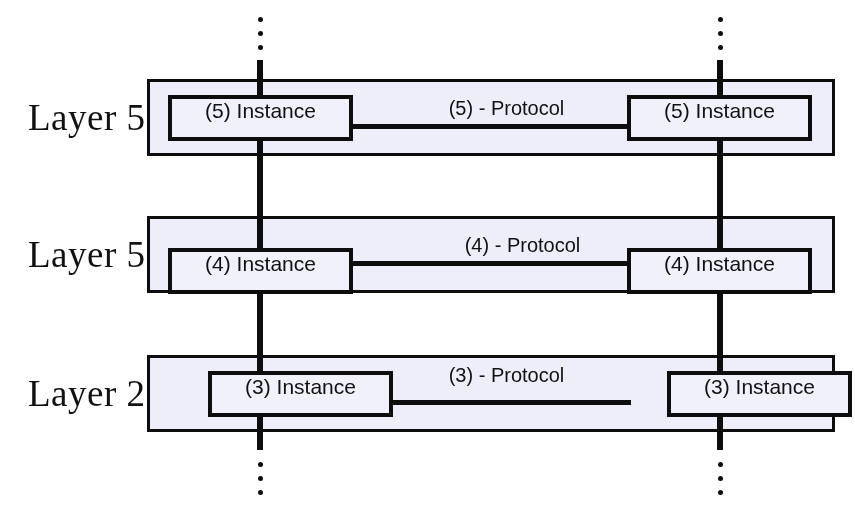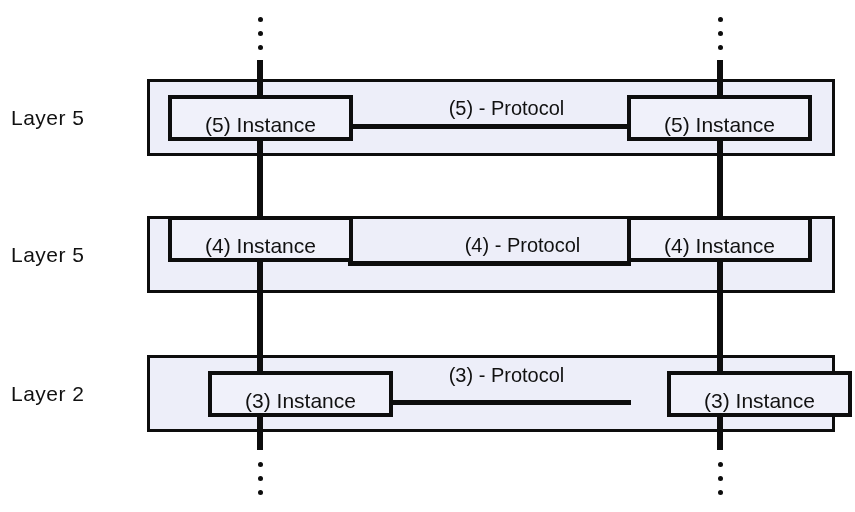--- a/index.html
+++ b/index.html
@@ -26,49 +26,50 @@
     border: 3px solid var(--line, #0d0d0d);
     box-sizing: border-box;
     z-index: 1;
   }
   .b5 { top: 79px; }
   .b4 { top: 216px; }
   .b3 { top: 355px; }
   
   .llabel {
     position: absolute;
-    left: 11px;
+    left: 28px;
     width: 120px;
     height: 77px;
     display: flex;
     align-items: center;
-    font-size: 21px;
+    font-size: 37px;
     letter-spacing: 0.5px;
     z-index: 4;
     white-space: nowrap;
+    font-family: Liberation Serif, serif;
   }
   
   .ibox {
     position: absolute;
     width: 185px;
     height: 46px;
     background: var(--box-fill, #f0f1fa);
     border: 4px solid var(--line, #0d0d0d);
     box-sizing: border-box;
     display: flex;
-    align-items: flex-end;
+    align-items: flex-start;
     justify-content: center;
     font-size: 21px;
     z-index: 3;
     white-space: nowrap;
   }
   .ibox.left  { left: 168px; }
   .ibox.right { left: 627px; }
   .ibox.b5 { top: 95px;  }
-  .ibox.b4 { top: 216px; }
+  .ibox.b4 { top: 248px; }
   .ibox.b3 { top: 371px; margin-left: 40px; }
   
   .pline {
     position: absolute;
     left: 348px;
     width: 283px;
     height: 5px;
     background: var(--line, #0d0d0d);
     z-index: 2;
   }

